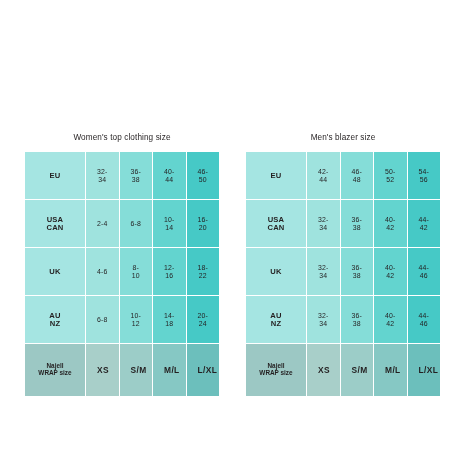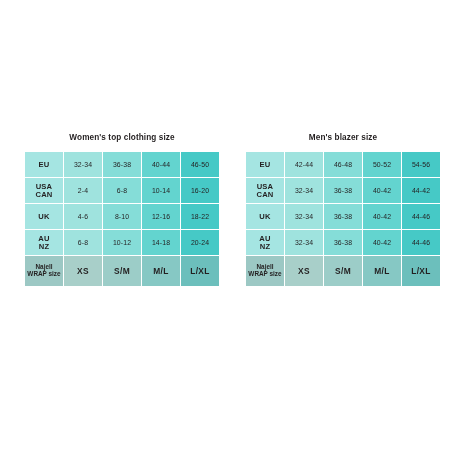--- a/index.html
+++ b/index.html
@@ -32,41 +32,41 @@
     width: 196px;
     display: flex;
     flex-direction: column;
     align-items: center;
   }
   .table-block.left  { margin-left: 24px; }
   .table-block.right { margin-left: 25px; }
 
   .table-title {
     font-size: 8.2px;
-    font-weight: bold;
+    font-weight: normal;
     color: #231f20;
     letter-spacing: 0.1px;
     margin-bottom: 9px;
     white-space: nowrap;
     text-align: left;
   }
 
   .size-table {
     border-collapse: separate;
     border-spacing: 1.5px;
     table-layout: fixed;
     width: 196px;
     background: #ffffff;
   }
   .size-table td {
     height: 25px;
     text-align: center;
     vertical-align: middle;
     color: #231f20;
-    padding: 0;
+    padding: 11px;
     line-height: 1.05;
   }
   
   .size-table td.rowlabel {
     width: 38px;
     font-size: 7.6px;
     font-weight: bold;
     letter-spacing: 0.2px;
   }
   .size-table td.val {

